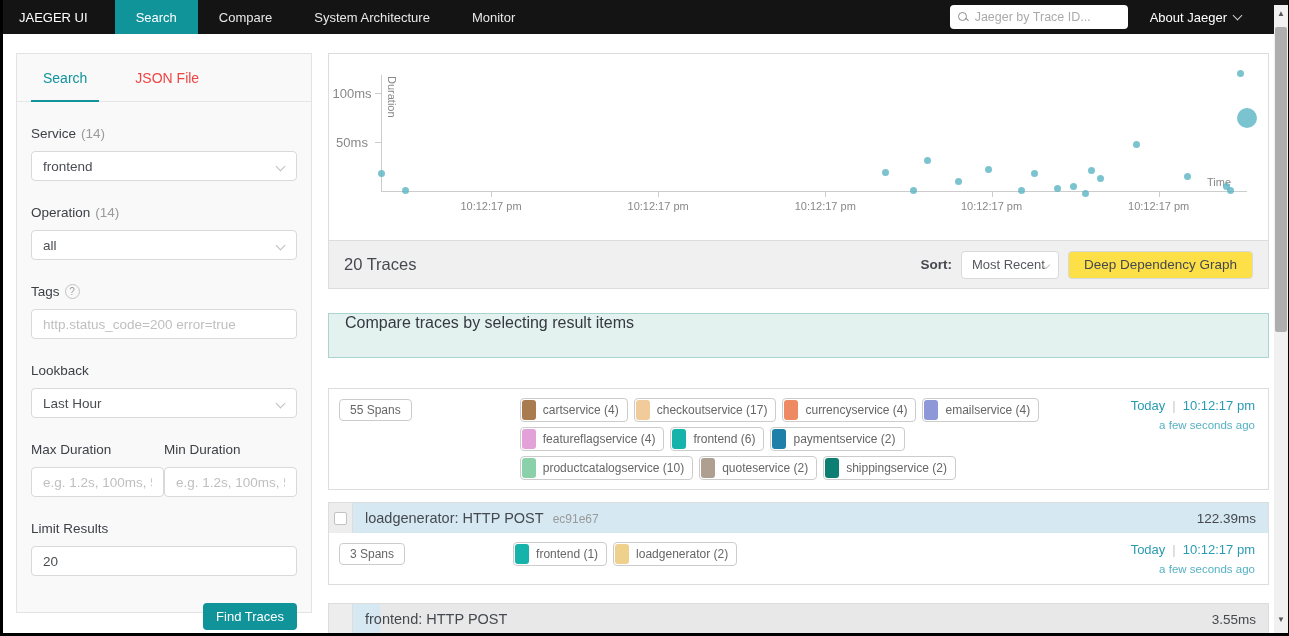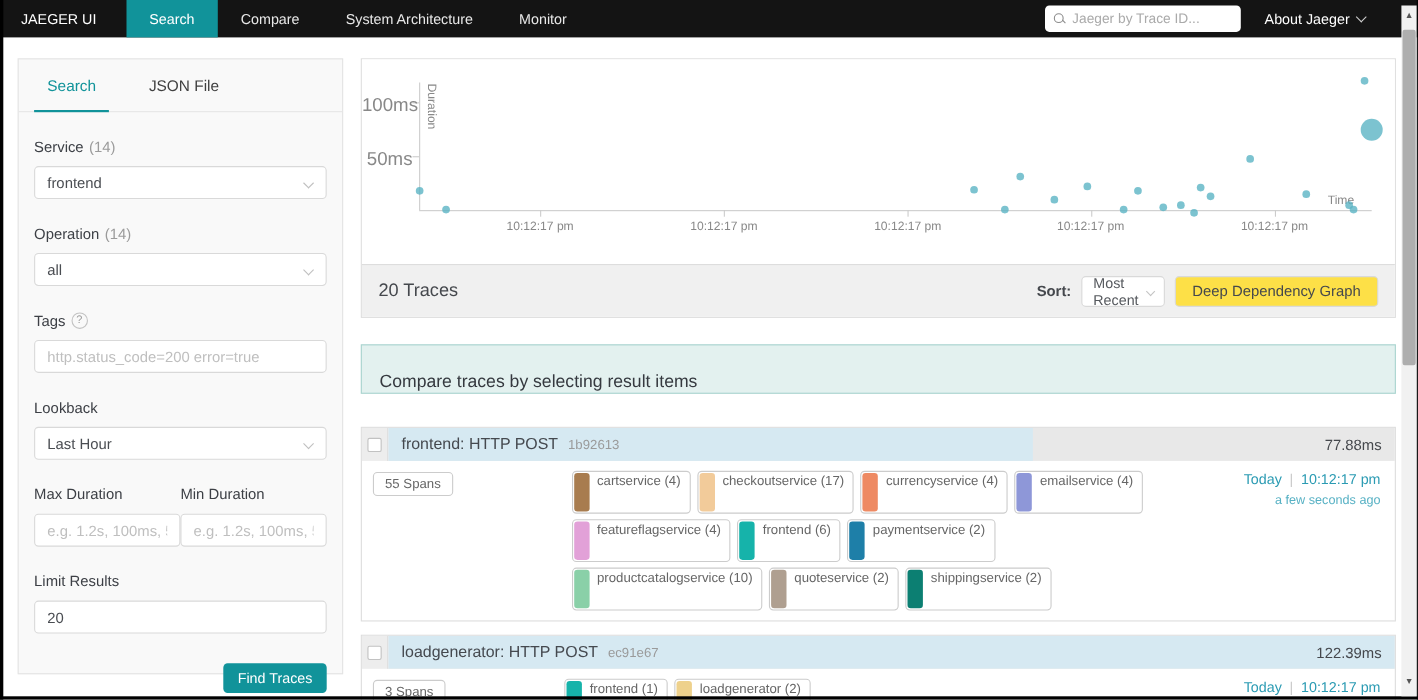--- a/index.html
+++ b/index.html
@@ -26,21 +26,21 @@
   
   .scrollbar{position:absolute;right:1px;top:5px;width:14px;height:628px;background:#f1f1f1;z-index:55;}
   .sb-arrow{position:absolute;left:0;width:14px;height:14px;color:#555;font-size:8px;line-height:14px;text-align:center;}
   .sb-arrow.up{top:2px;}
   .sb-arrow.down{bottom:6px;}
   .sb-thumb{position:absolute;left:1px;top:22px;width:12px;height:305px;background:#aeaeae;border-radius:2px;}
 
   
   .sidebar{position:absolute;left:16px;top:53px;width:296px;height:560px;background:#f9f9f9;border:1px solid #e3e3e3;padding:0 14px;}
   .side-tabs{display:flex;height:48px;border-bottom:1px solid #e6e6e6;margin:0 -14px;padding:0 14px;}
-  .side-tab{font-size:14px;color:#404040;display:flex;align-items:center;padding:0 12px;margin-right:24px;position:relative;cursor:pointer;}
+  .side-tab{font-size:14px;color:#ef4444;display:flex;align-items:center;padding:0 12px;margin-right:24px;position:relative;cursor:pointer;}
   .side-tab.active{color:#11939a;}
   .side-tab.active::after{content:"";position:absolute;left:0;right:0;bottom:-1px;height:2px;background:#11939a;}
   .fgroup{margin-top:24px;}
   .flabel{font-size:13.5px;color:#3d4046;margin-bottom:10px;display:flex;align-items:center;gap:5px;}
   .fcount{color:#9b9b9b;}
   .qmark{width:15px;height:15px;border:1px solid #c3c3c3;border-radius:50%;color:#9b9b9b;font-size:10px;display:inline-flex;align-items:center;justify-content:center;}
   .select,.input{height:30px;background:#fff;border:1px solid #d9d9d9;border-radius:4px;display:flex;align-items:center;padding:0 11px;font-size:13.5px;color:#4a4d52;position:relative;}
   .select .chevron{position:absolute;right:12px;top:11px;width:7px;height:7px;border-right:1.3px solid #bfbfbf;border-bottom:1.3px solid #bfbfbf;transform:rotate(45deg);}
   .input.placeholder, .input .ph{color:#bfbfbf;white-space:nowrap;overflow:hidden;}
   .dur-row{display:flex;gap:0;}
@@ -48,52 +48,52 @@
   .find-row{margin-top:27px;display:flex;justify-content:flex-end;}
   .find-btn{background:#11939a;color:#fff;border:none;border-radius:4px;font-size:13px;padding:6px 13px;cursor:pointer;font-family:inherit;}
 
   
   .main{position:absolute;left:328px;top:53px;width:941px;}
   .panel{border:1px solid #ddd;background:#fff;}
   .chart{position:relative;height:186px;background:#fff;}
   .axis-y{position:absolute;left:52px;top:21px;width:1px;height:116px;background:#ccc;}
   .axis-x{position:absolute;left:52px;top:137px;height:1px;width:866px;background:#ccc;}
   .ytick-mark{position:absolute;width:6px;height:1px;background:#ccc;left:46px;}
-  .ytick-label{position:absolute;right:895px;width:46px;text-align:right;font-size:17px;color:#888;margin-top:-7px;}
+  .ytick-label{position:absolute;right:895px;width:46px;text-align:center;font-size:13px;color:#888;margin-top:-7px;}
   .xtick-mark{position:absolute;top:137px;width:1px;height:6px;background:#ccc;}
   .xtick-label{position:absolute;top:146px;width:90px;margin-left:-45px;text-align:center;font-size:11px;color:#888;}
   .ylabel-rot{position:absolute;left:57px;top:22px;writing-mode:vertical-rl;font-size:11px;color:#888;}
   .xlabel-time{position:absolute;left:878px;top:122px;font-size:11px;color:#888;}
   .dot{position:absolute;border-radius:50%;background:#57b2c3;opacity:.78;cursor:pointer;}
 
   .band{height:48px;background:#f0f0f0;border-top:1px solid #ddd;display:flex;align-items:center;padding:0 15px;}
   .band-title{font-size:16.5px;color:#45484d;}
   .band-right{margin-left:auto;display:flex;align-items:center;gap:9px;}
   .sort-label{font-size:13.5px;color:#45484d;font-weight:bold;}
-  .sort-select{width:76px;height:28px;background:#fff;border:1px solid #d9d9d9;border-radius:4px;display:flex;align-items:center;padding:0 10px;font-size:13px;color:#55585d;position:relative;}
+  .sort-select{width:98px;height:28px;background:#fff;border:1px solid #d9d9d9;border-radius:4px;display:flex;align-items:center;padding:0 10px;font-size:13px;color:#55585d;position:relative;}
   .sort-select .chevron{position:absolute;right:9px;top:10px;width:6px;height:6px;border-right:1.3px solid #c4c4c4;border-bottom:1.3px solid #c4c4c4;transform:rotate(45deg);}
   .ddg-btn{height:28px;background:#fde047;border:1px solid #d9d9d9;border-radius:4px;font-size:13.5px;color:#45484d;padding:0 15px;cursor:pointer;font-family:inherit;}
 
-  .banner{margin-top:24px;height:45px;background:#e3f1ef;border:1px solid #a9d4cf;display:flex;align-items:flex-end;padding:0 16px;font-size:16px;color:#35393f;}
+  .banner{margin-top:24px;height:45px;background:#e3f1ef;border:1px solid #a9d4cf;display:flex;align-items:flex-start;padding:0 16px;font-size:16px;color:#35393f;}
 
   .card{border:1px solid #ddd;background:#fff;margin-top:12px;}
   .card.first{margin-top:30px;}
   .card.third{margin-top:18px;}
   .card-head{display:flex;height:30px;}
   .cb-cell{width:24px;background:#ededed;border-right:1px solid #ddd;display:flex;align-items:center;justify-content:center;flex:none;}
   .checkbox{width:13px;height:13px;background:#fff;border:1px solid #c2c2c2;border-radius:2px;cursor:pointer;}
   .head-bar{flex:1;position:relative;background:#e8e8e8;display:flex;align-items:center;overflow:hidden;}
   .bar-fill{position:absolute;left:0;top:0;bottom:0;background:#d6e9f2;}
   .head-title{position:relative;font-size:14.5px;color:#45494f;margin-left:12px;white-space:nowrap;}
   .trace-id{font-size:12px;color:#9a9a9a;margin-left:9px;}
   .duration{position:relative;margin-left:auto;font-size:13.5px;color:#45484d;padding-right:12px;}
   .card-body{display:flex;align-items:flex-start;padding:9px 10px 9px 10px;}
   .spans-badge{font-size:12px;color:#666;background:#fff;border:1px solid #ccc;border-radius:4px;padding:3px 10px;white-space:nowrap;margin-top:1px;}
   .badges{flex:1;display:flex;flex-wrap:wrap;gap:5px 6px;margin:0 60px 0 108px;align-content:flex-start;}
-  .svc-badge{display:inline-flex;align-items:flex-start;font-size:12px;color:#666;background:#fff;border:1px solid #ccc;border-radius:4px;padding:1px 8px 1px 1px;white-space:nowrap;height:39px;}
+  .svc-badge{display:inline-flex;align-items:center;font-size:12px;color:#666;background:#fff;border:1px solid #ccc;border-radius:4px;padding:1px 8px 1px 1px;white-space:nowrap;height:24px;}
   .svc-chip{width:14px;align-self:stretch;border-radius:3px;margin-right:7px;}
   .dates{width:146px;text-align:right;flex:none;padding-right:3px;}
   .date-line{font-size:13px;color:#2b9bb3;white-space:nowrap;}
   .date-sep{color:#c9c9c9;margin:0 7px;}
   .ago{font-size:11.5px;color:#57b1c4;margin-top:6px;}
 </style>
 </head>
 <body>
 
 <div class="frame-left"></div>
@@ -260,30 +260,20 @@
       </div>
     </div>
   </div>
 
   <div class="banner">
     <span>Compare traces by selecting result items</span>
   </div>
 
   <div id="trace-cards">
   <div class="card first">
-    <div class="card-head">
-      <div class="cb-cell">
-        <span class="checkbox"></span>
-      </div>
-      <div class="head-bar">
-        <div class="bar-fill" style="width:64%"></div>
-        <span class="head-title">frontend: HTTP POST<span class="trace-id">1b92613</span></span>
-        <span class="duration">77.88ms</span>
-      </div>
-    </div>
     <div class="card-body">
       <span class="spans-badge">55 Spans</span>
       <div class="badges">
         <span class="svc-badge"><i class="svc-chip" style="background:#a87c4f"></i>cartservice (4)</span>
             <span class="svc-badge"><i class="svc-chip" style="background:#f2cb9a"></i>checkoutservice (17)</span>
             <span class="svc-badge"><i class="svc-chip" style="background:#ee8a63"></i>currencyservice (4)</span>
             <span class="svc-badge"><i class="svc-chip" style="background:#8e97d8"></i>emailservice (4)</span>
             <span class="svc-badge"><i class="svc-chip" style="background:#e2a1d8"></i>featureflagservice (4)</span>
             <span class="svc-badge"><i class="svc-chip" style="background:#16b3aa"></i>frontend (6)</span>
             <span class="svc-badge"><i class="svc-chip" style="background:#1e7fa8"></i>paymentservice (2)</span>

